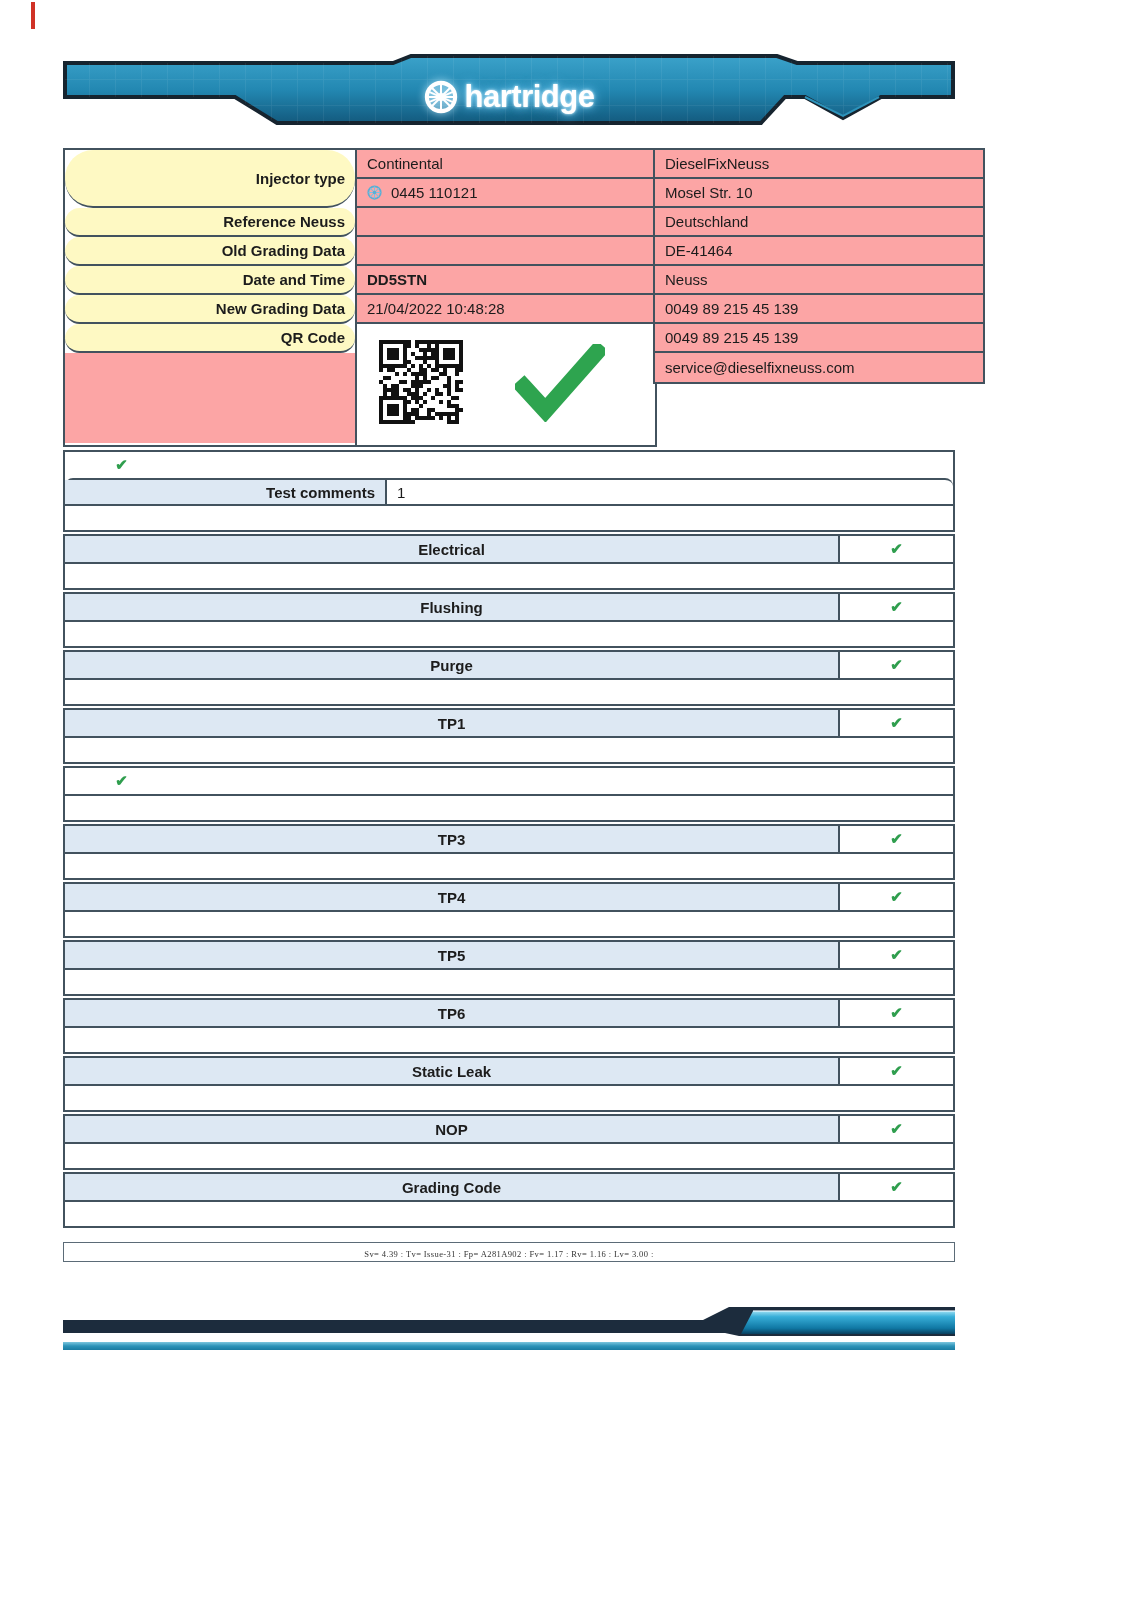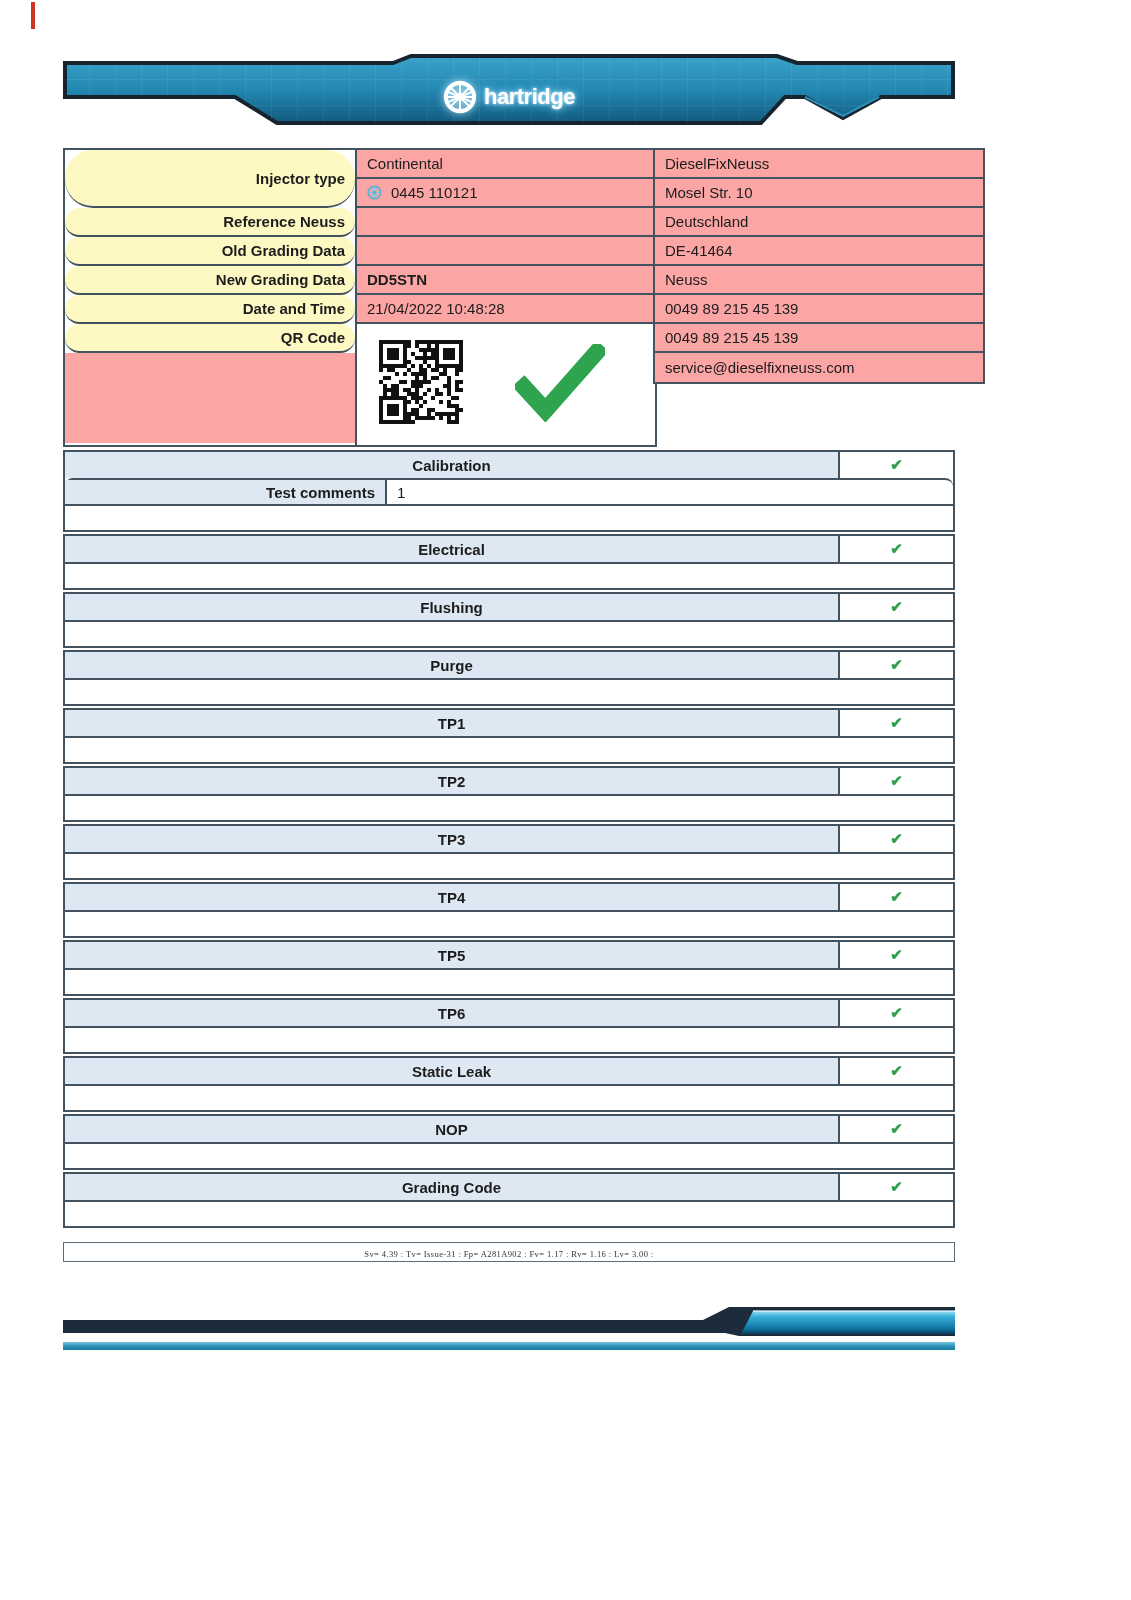--- a/index.html
+++ b/index.html
@@ -10,21 +10,21 @@
   .red-mark{position:absolute;left:31px;top:2px;width:4px;height:27px;background:#d03226;}
 
   
   .banner{position:absolute;left:63px;top:53px;width:892px;height:75px;}
   .banner svg{display:block;}
   .banner-logo{
     position:absolute;left:0;top:24px;width:892px;height:40px;
     display:flex;align-items:center;justify-content:center;gap:7px;pointer-events:none;
   }
   .banner-logo .logo-text{
-    font-size:22px;font-weight:bold;color:#ffffff;letter-spacing:-0.5px;
+    font-size:31px;font-weight:bold;color:#ffffff;letter-spacing:-0.5px;
     text-shadow:0 0 3px #dff4ff,0 0 9px rgba(140,220,255,.95),0 0 14px rgba(90,190,240,.7);
   }
   .wheel-lg{filter:drop-shadow(0 0 4px rgba(190,235,255,.95));}
 
   
   .info-table{position:absolute;left:63px;top:148px;width:892px;height:299px;}
   .col{position:absolute;top:0;border:2px solid #42525e;box-sizing:border-box;background:#fff;}
   .col-left{left:0;width:294px;height:299px;}
   .col-mid{left:292px;width:302px;height:299px;}
   .col-right{left:590px;width:332px;height:236px;}
@@ -113,22 +113,22 @@
     <span class="logo-text">hartridge</span>
   </div>
 </div>
 
 <div class="info-table">
 
   <div class="col col-left">
     <div class="cell label h58">Injector type</div>
     <div class="cell label">Reference Neuss</div>
     <div class="cell label">Old Grading Data</div>
+    <div class="cell label">Date and Time</div>
     <div class="cell label">New Grading Data</div>
-    <div class="cell label">Date and Time</div>
     <div class="cell label">QR Code</div>
     <div class="cell filler last"></div>
   </div>
 
   <div class="col col-mid">
     <div class="cell">Continental</div>
     <div class="cell">
       <svg class="wheel-sm" width="15" height="15" viewBox="0 0 20 20">
         <circle cx="10" cy="10" r="8.3" fill="none" stroke="#5caed4" stroke-width="2.4"></circle>
         <g stroke="#7cc3e2" stroke-width="1.4">
@@ -403,21 +403,20 @@
     <div class="cell">0049 89 215 45 139</div>
     <div class="cell last">service@dieselfixneuss.com</div>
   </div>
 
 </div>
 
 <div class="sections">
 
   <div class="block">
     <div class="block-header">
-      <div class="block-title section-title">Calibration</div>
       <div class="block-check section-check">✔</div>
     </div>
     <div class="comments-row">
       <div class="comments-label">Test comments</div>
       <div class="comments-value">1</div>
     </div>
     <div class="block-empty"></div>
   </div>
 
   <div class="block">
@@ -451,21 +450,20 @@
     <div class="block-header">
       <div class="block-title section-title">TP1</div>
       <div class="block-check section-check">✔</div>
     </div>
 
     <div class="block-empty"></div>
   </div>
 
   <div class="block">
     <div class="block-header">
-      <div class="block-title section-title">TP2</div>
       <div class="block-check section-check">✔</div>
     </div>
 
     <div class="block-empty"></div>
   </div>
 
   <div class="block">
     <div class="block-header">
       <div class="block-title section-title">TP3</div>
       <div class="block-check section-check">✔</div>

